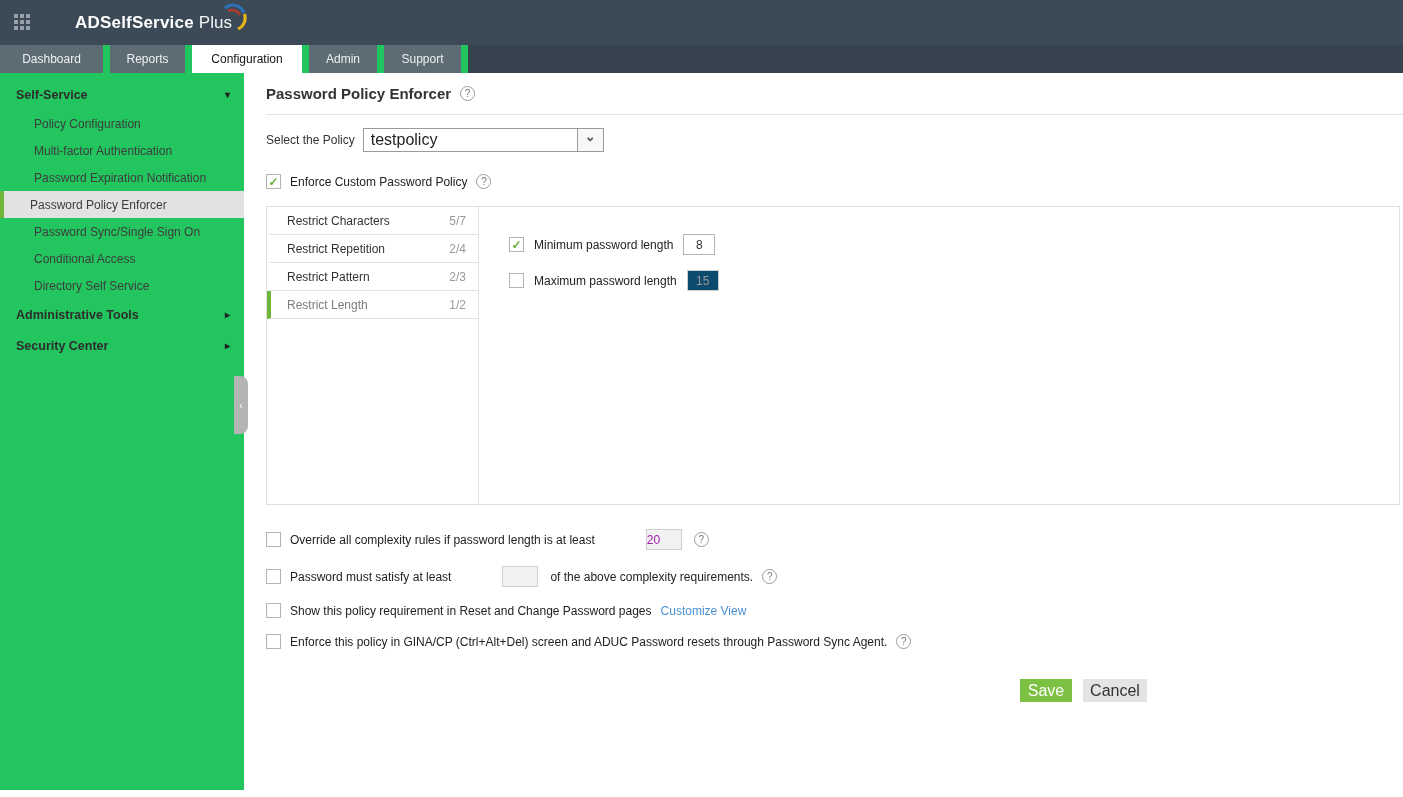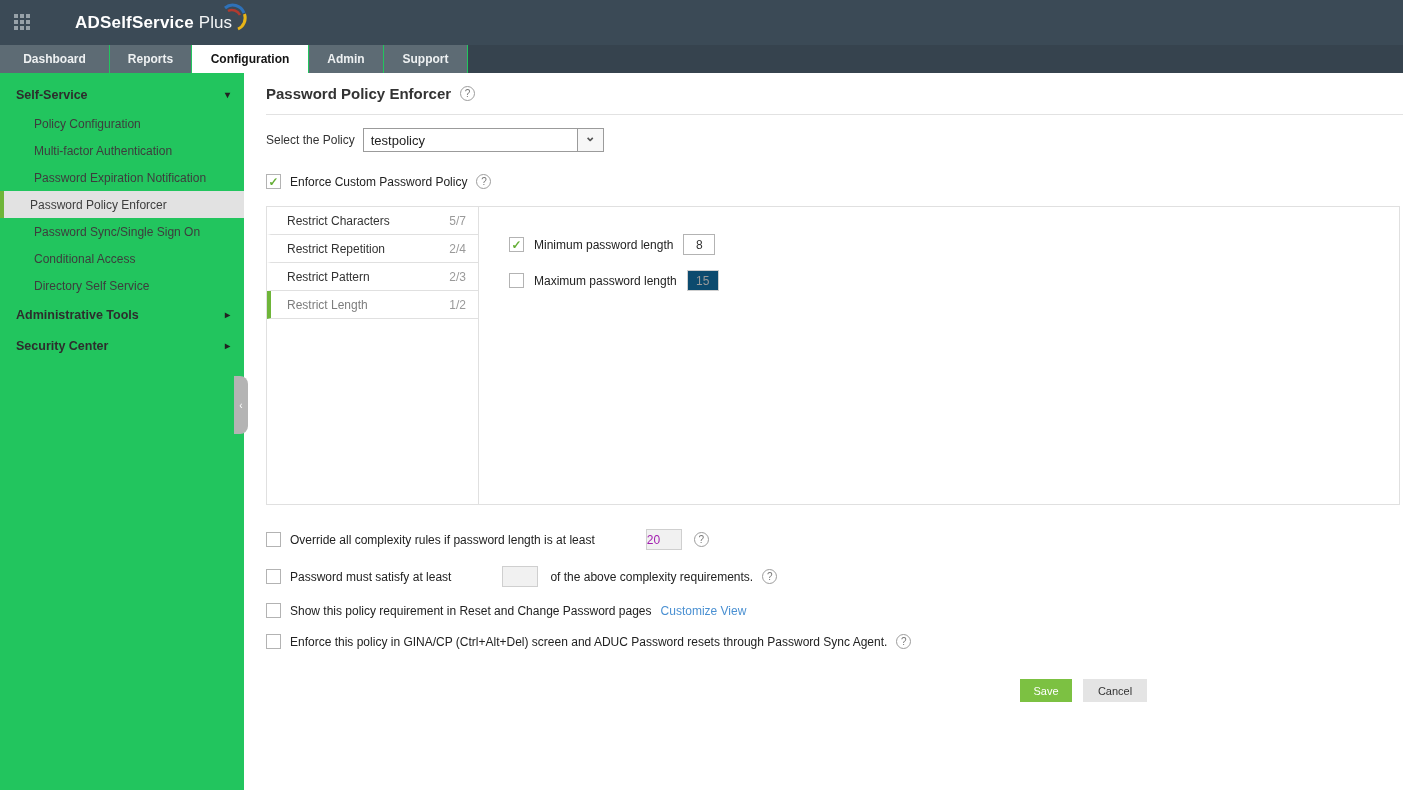--- a/index.html
+++ b/index.html
@@ -10,21 +10,21 @@
   .topbar { height:45px; background:#3b4a56; display:flex; align-items:center; position:relative;gap:29px; }
   .grid-icon { width:17px; height:17px; margin-left:14px; display:grid; grid-template-columns:repeat(3,4px); grid-template-rows:repeat(3,4px); gap:2px; cursor:pointer; }
   .grid-icon span { background:#97a1a8; width:4px; height:4px; }
   .logo { margin-left:15px; display:flex; align-items:baseline; position:relative; }
   .logo-main { color:#ffffff; font-size:17px; font-weight:700; letter-spacing:.2px; }
   .logo-plus { color:#f2f4f5; font-size:17px; font-weight:400; margin-left:5px; }
   .logo-swirl { position:absolute; right:-16px; top:-11px; }
 
   
   .tabs { height:28px; background:#36434e; display:flex; }
-  .tab { height:28px; display:flex; align-items:center; justify-content:center; background:#5d6b74; color:#eef1f2; font-size:12px; font-weight:700; border-right:1px solid #22c55e; cursor:pointer; }
+  .tab { height:28px; display:flex; align-items:center; justify-content:center; background:#5d6b74; color:#eef1f2; font-size:12px; font-weight:400; border-right:7px solid #22c55e; cursor:pointer; }
   .tab.t0 { width:110px; } .tab.t1 { width:82px; } .tab.t2 { width:117px; } .tab.t3 { width:75px; } .tab.t4 { width:84px; }
   .tab.active { background:#ffffff; color:#141414; }
 
   
   .body { display:flex; height:724px; position:relative; }
   .sidebar { width:244px; flex:0 0 244px; position:relative; }
   .sidebar-bg { background:#22c55e; height:717px; padding-top:6px; }
   .side-section { height:31px; display:flex; align-items:center; justify-content:space-between; padding:0 14px 0 16px; font-size:12.5px; font-weight:700; color:#2d2d2d; cursor:pointer; }
   .caret { font-size:10px; color:#222; }
   .side-item { height:27px; display:flex; align-items:center; padding-left:30px; font-size:12px; color:#3d3d3d; border-left:4px solid transparent; cursor:pointer; }
@@ -33,21 +33,21 @@
 
   
   .content { flex:1; background:#fff; padding:12px 0 0 22px; }
   .title-row { display:flex; align-items:center; gap:9px; padding-bottom:12px; border-bottom:1px solid #e2e2e2; }
   .page-title { font-size:15px; font-weight:700; color:#333; }
   .help-icon { width:15px; height:15px; border:1px solid #9d9d9d; border-radius:50%; color:#777; font-size:10px; line-height:13px; text-align:center; display:inline-block; cursor:pointer; flex:0 0 auto; }
 
   .select-row { margin-top:13px; display:flex; align-items:center; font-size:12px; color:#333; }
   .select-label { margin-right:8px; }
   .select-box { width:241px; height:24px; border:1px solid #9b9b9b; background:#fff; display:flex; align-items:stretch; cursor:pointer; }
-  .select-value { flex:1; display:flex; align-items:center; padding-left:7px; font-size:13px; color:#222; }
+  .select-value { flex:1; display:flex; align-items:center; padding-left:7px; font-size:16px; color:#222; }
   .select-caret { width:26px; border-left:1px solid #9b9b9b; background:#f7f7f7; display:flex; align-items:center; justify-content:center; color:#555; font-size:13px; font-weight:700; line-height:0; padding-bottom:6px; }
 
   .check-row { margin-top:22px; display:flex; align-items:center; gap:9px; font-size:12px; color:#222; }
   .checkbox { width:15px; height:15px; border:1px solid #b3b3b3; background:#fff; display:inline-flex; align-items:center; justify-content:center; cursor:pointer; flex:0 0 auto; }
   .checkbox .mark { color:#64ae35; font-size:12px; font-weight:700; line-height:1; }
 
   .panel { margin-top:17px; width:1134px; height:299px; border:1px solid #e0e0e0; display:flex; }
   .rule-list { width:212px; flex:0 0 212px; border-right:1px solid #e0e0e0; }
   .rule-row { height:28px; display:flex; align-items:center; justify-content:space-between; padding:0 12px 0 16px; border-bottom:1px solid #e0e0e0; border-left:4px solid transparent; font-size:12px; color:#333; cursor:pointer; }
   .rule-row.active { border-left-color:#6eb539; color:#7d7d7d; }
@@ -57,21 +57,21 @@
   input.num { width:32px; height:21px; border:1px solid #b3b3b3; text-align:center; font-size:12px; color:#333; font-family:"Liberation Sans", sans-serif; background:#fff; }
   input.num:disabled, input.num.dis { background:#0c4a6e; color:#999; border-color:#cfcfcf; }
 
   .opt-row { display:flex; align-items:center; gap:9px; font-size:12px; color:#222; margin-bottom:16px; }
   .opt-row.first { margin-top:24px; }
   input.opt-num { width:36px; height:21px; border:1px solid #cfcfcf; background:#f1f1f1; color:#a21caf; text-align:left; font-size:12px; font-family:"Liberation Sans", sans-serif;margin-left:42px; }
   .link { color:#4a90d2; cursor:pointer; }
   .opt-row .gap-l { margin-left:3px; }
 
   .btn-row { display:flex; justify-content:flex-end; align-items:center; gap:11px; margin-top:30px; padding-right:256px; }
-  .btn { height:23px; font-size:11px; border:none; cursor:pointer; font-family:"Liberation Sans", sans-serif; }
+  .btn { height:23px; font-size:16px; border:none; cursor:pointer; font-family:"Liberation Sans", sans-serif; }
   .btn-save { width:52px; background:#7cc142; color:#fff; }
   .btn-cancel { width:64px; background:#e4e4e4; color:#333; }
 </style>
 </head>
 <body>
 
 <div class="app">
 
   <header class="topbar">
     <div class="grid-icon">

